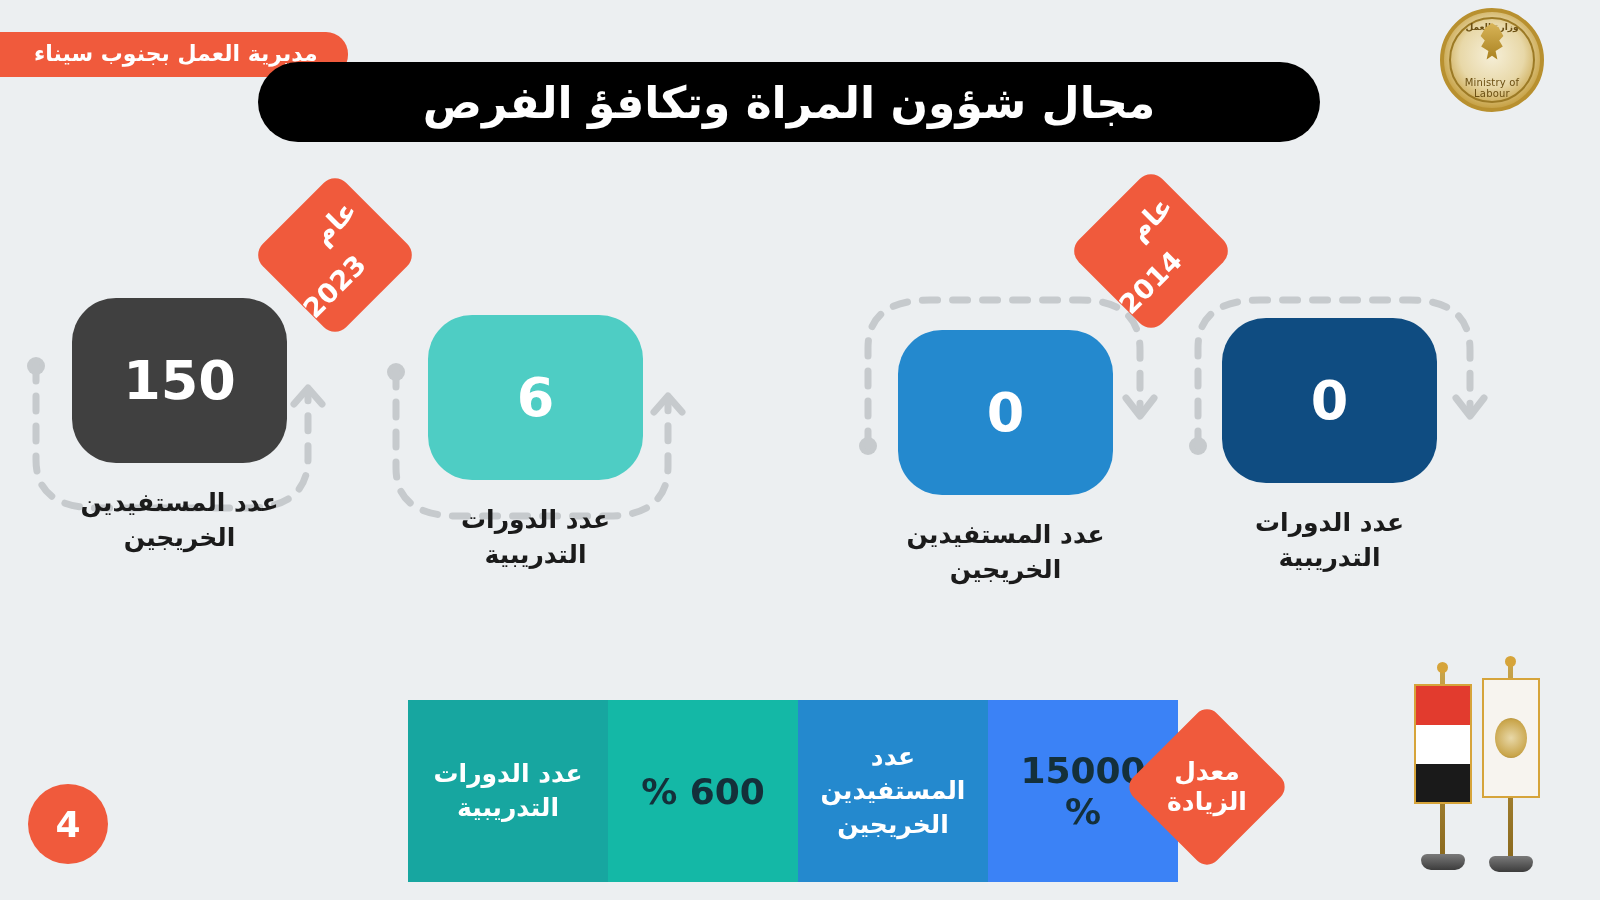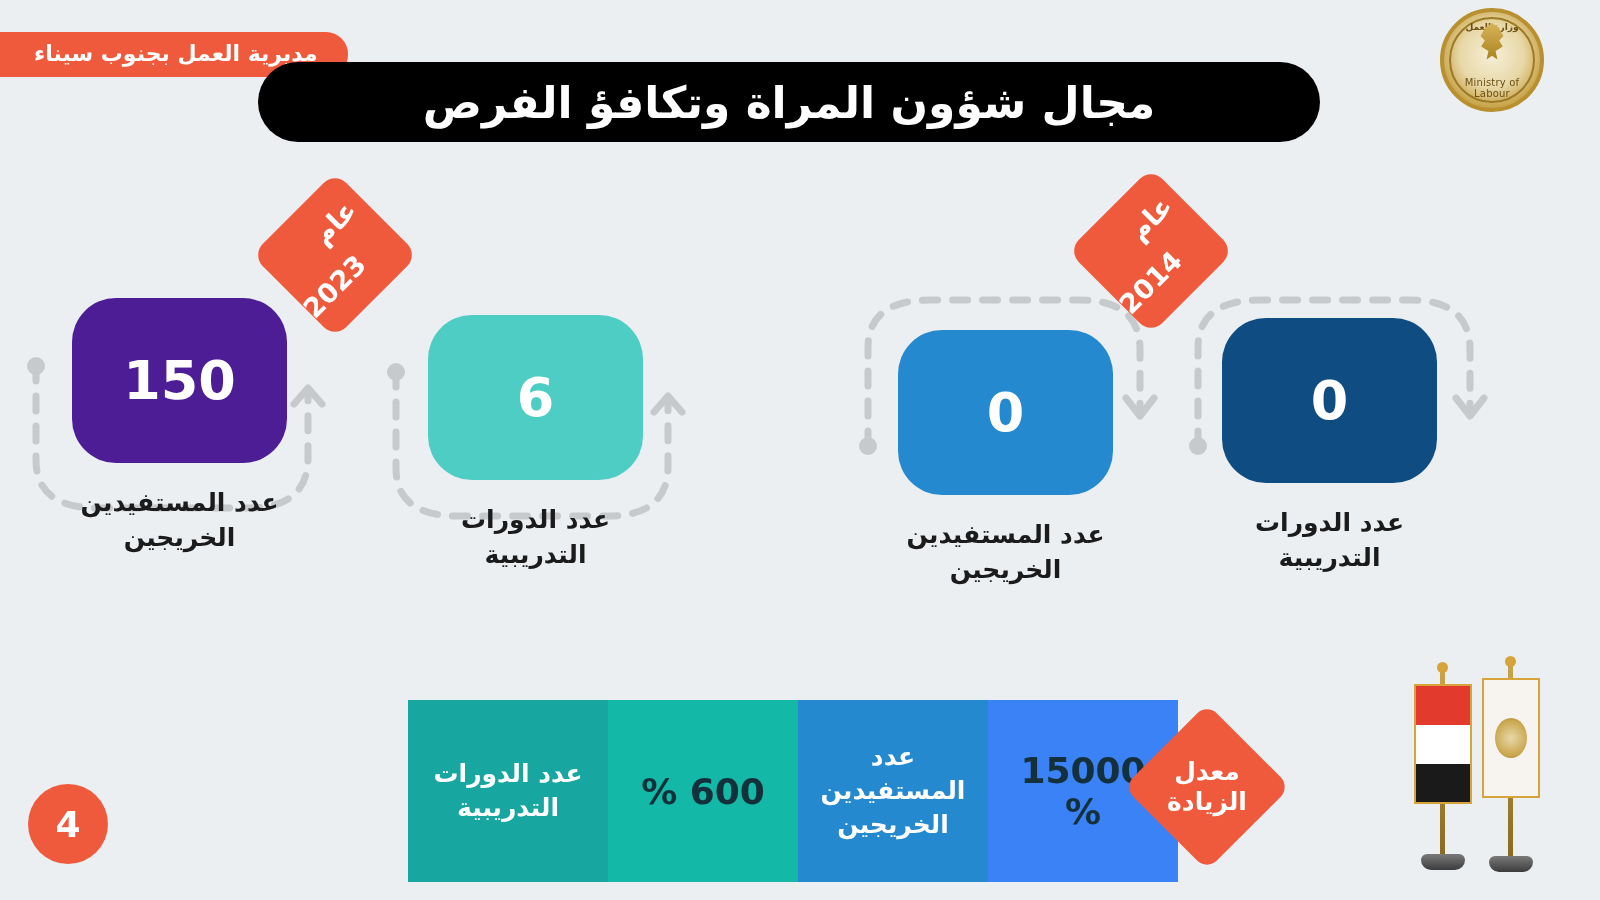--- a/index.html
+++ b/index.html
@@ -337,21 +337,21 @@
   <path d="M276 112 L290 130 L304 112" fill="none" stroke="#c6cacd" stroke-width="7" stroke-linecap="round" stroke-linejoin="round"></path>
 </svg>
 
 <svg class="arc" style="left:1180px; top:286px;" width="310" height="190" viewBox="0 0 310 190">
   <circle cx="18" cy="160" r="9" fill="#c6cacd"></circle>
   <path d="M18 160 L18 62 Q18 14 80 14 L230 14 Q290 14 290 64 L290 122" fill="none" stroke="#c6cacd" stroke-width="7" stroke-dasharray="15 15" stroke-linecap="round"></path>
   <path d="M276 112 L290 130 L304 112" fill="none" stroke="#c6cacd" stroke-width="7" stroke-linecap="round" stroke-linejoin="round"></path>
 </svg>
 
 <div class="stat" style="left:72px; top:298px;">
-  <div class="box" style="background:#4c1d95;">
+  <div class="box" style="background:#404040;">
     <span>150</span>
   </div>
   <div class="caption">عدد المستفيدين الخريجين</div>
 </div>
 
 <div class="stat" style="left:428px; top:315px;">
   <div class="box" style="background:#4ecdc4;">
     <span>6</span>
   </div>
   <div class="caption">عدد الدورات التدريبية</div>

